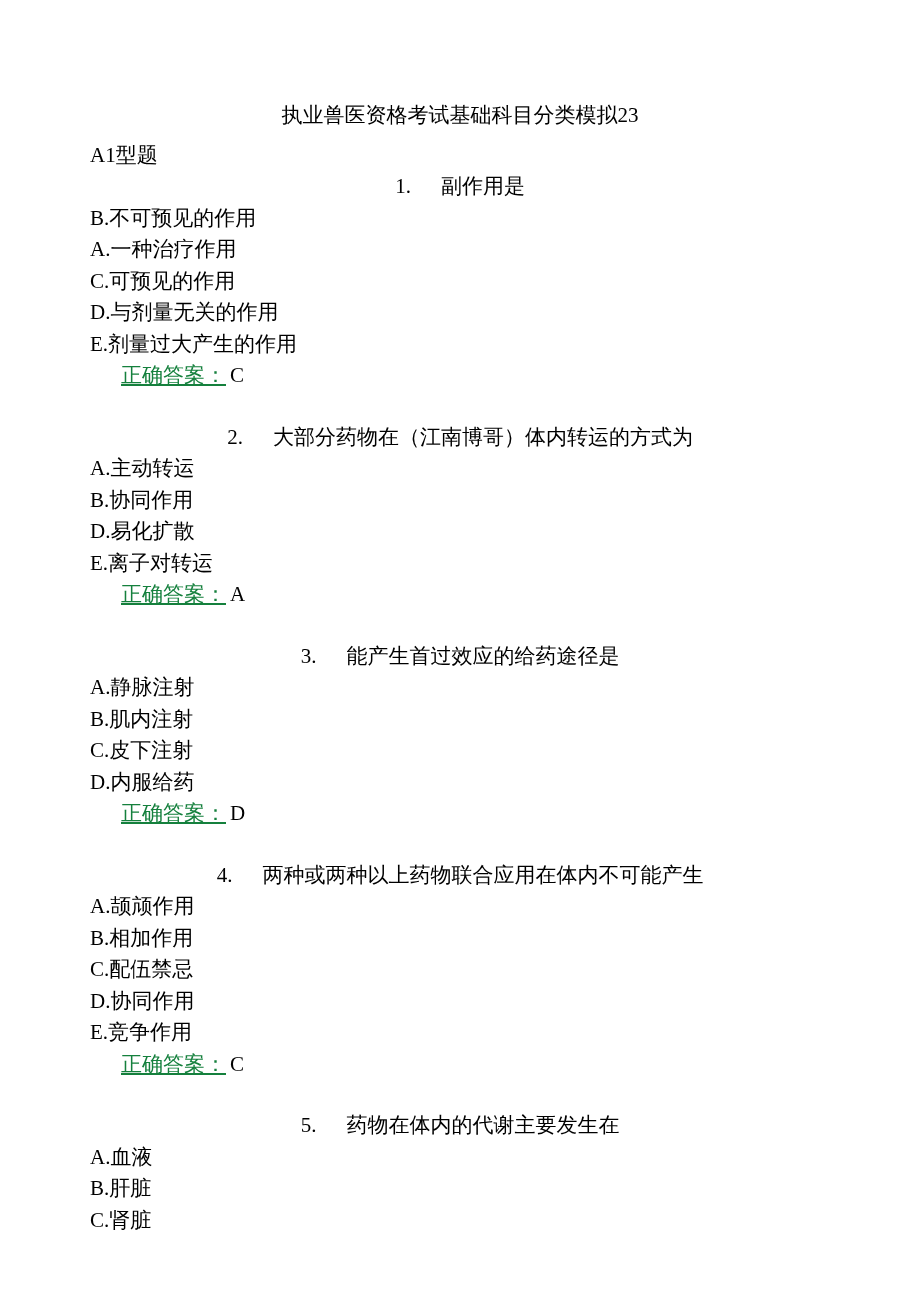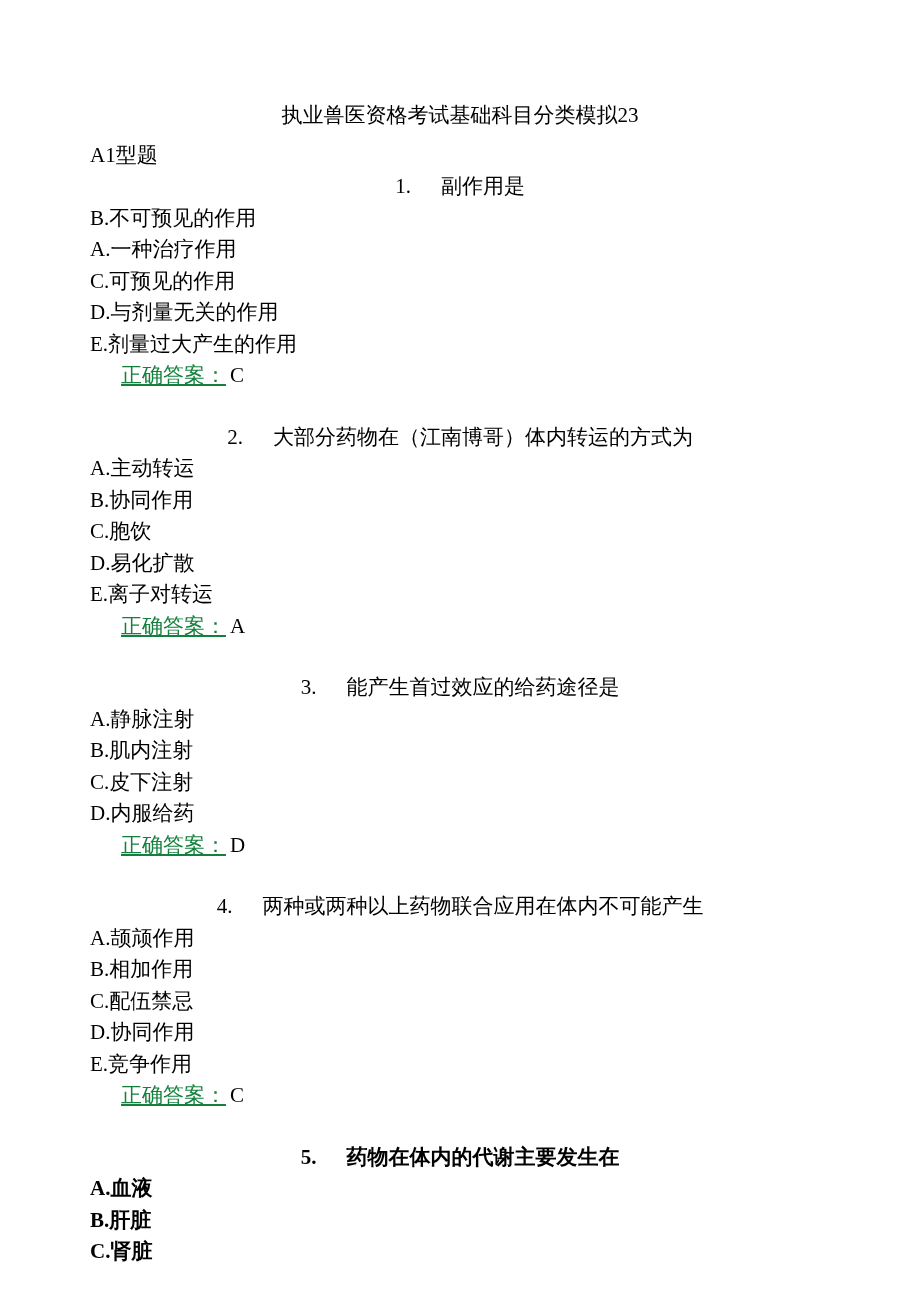--- a/index.html
+++ b/index.html
@@ -18,21 +18,20 @@
       margin-bottom: 8px;
     }
     .section-header {
       margin-bottom: 0;
     }
     .question-block {
       margin-bottom: 30px;
     }
     .question-block:last-child {
       margin-bottom: 16px;
-      font-weight: bold;
     }
     .question-line {
       margin: 0;
       text-align: center;
     }
     .q-num {
       display: inline-block;
     }
     .q-stem {
       margin-left: 30px;
@@ -63,21 +62,20 @@
   <div class="option">C.可预见的作用</div>
   <div class="option">D.与剂量无关的作用</div>
   <div class="option">E.剂量过大产生的作用</div>
   <div><span class="answer">正确答案：</span><span class="answer-letter">C</span></div>
 </div>
 
 <div class="question-block">
   <div class="question-line"><span class="q-num">2.</span><span class="q-stem">大部分药物在（江南博哥）体内转运的方式为</span></div>
   <div class="option">A.主动转运</div>
   <div class="option">B.协同作用</div>
-  <div class="option">C.胞饮</div>
   <div class="option">D.易化扩散</div>
   <div class="option">E.离子对转运</div>
   <div><span class="answer">正确答案：</span><span class="answer-letter">A</span></div>
 </div>
 
 <div class="question-block">
   <div class="question-line"><span class="q-num">3.</span><span class="q-stem">能产生首过效应的给药途径是</span></div>
   <div class="option">A.静脉注射</div>
   <div class="option">B.肌内注射</div>
   <div class="option">C.皮下注射</div>

